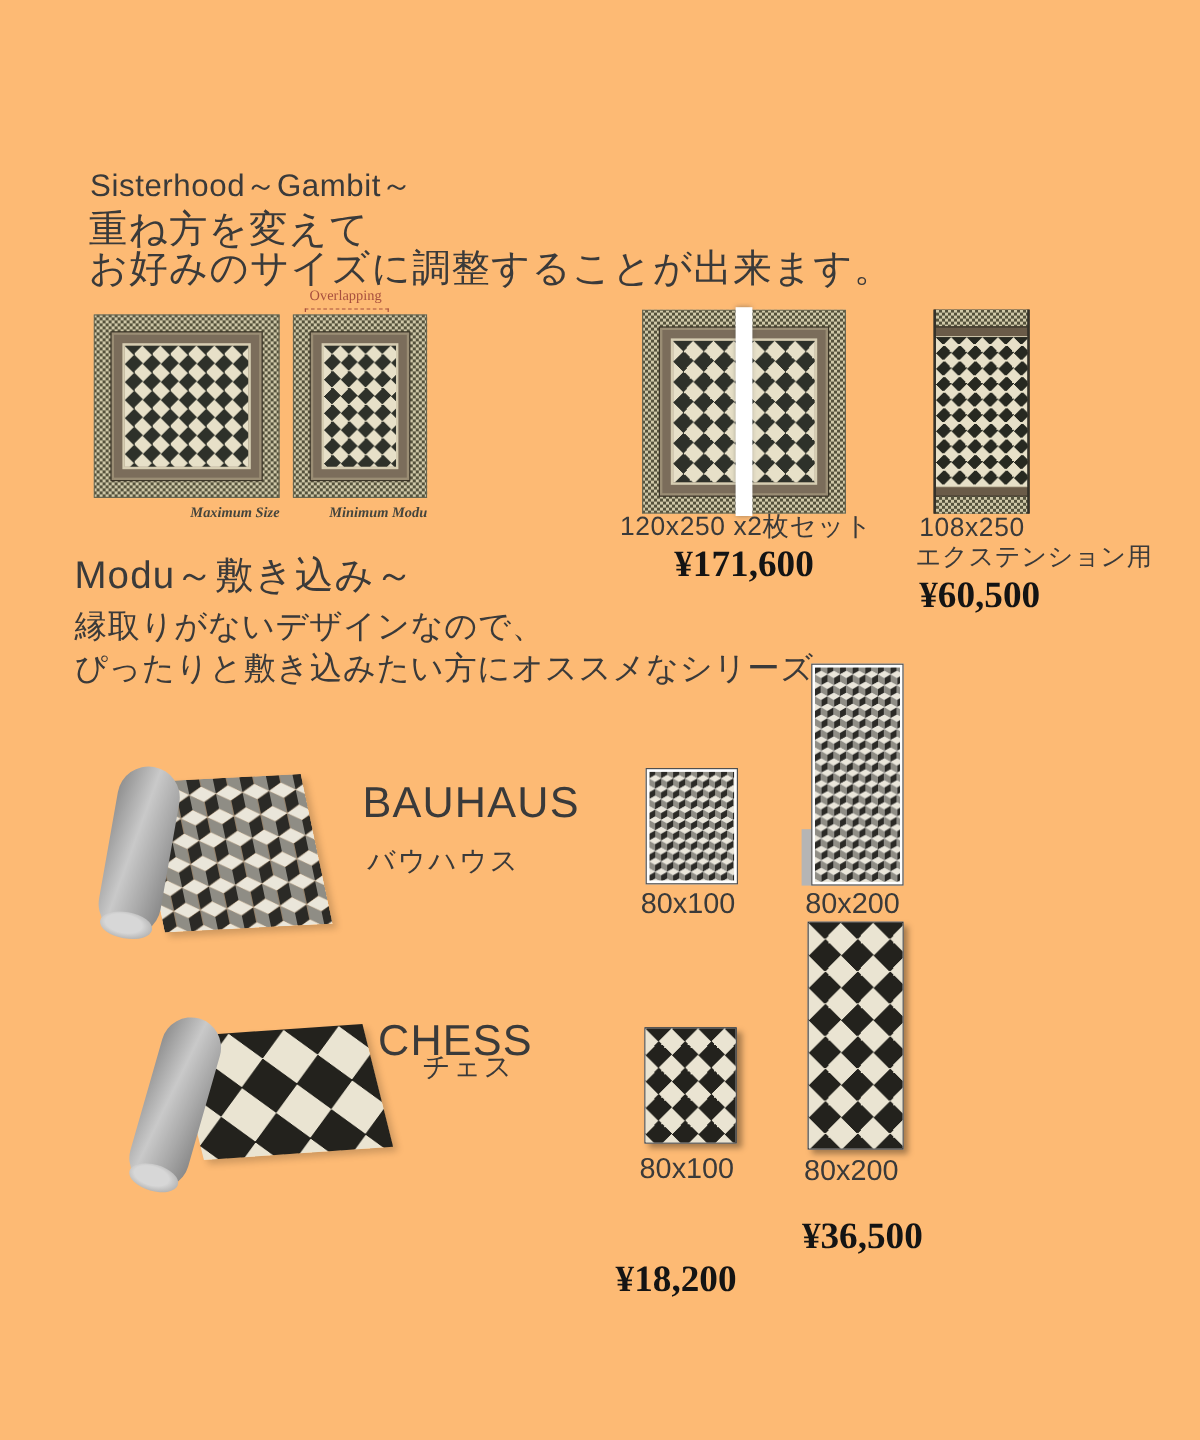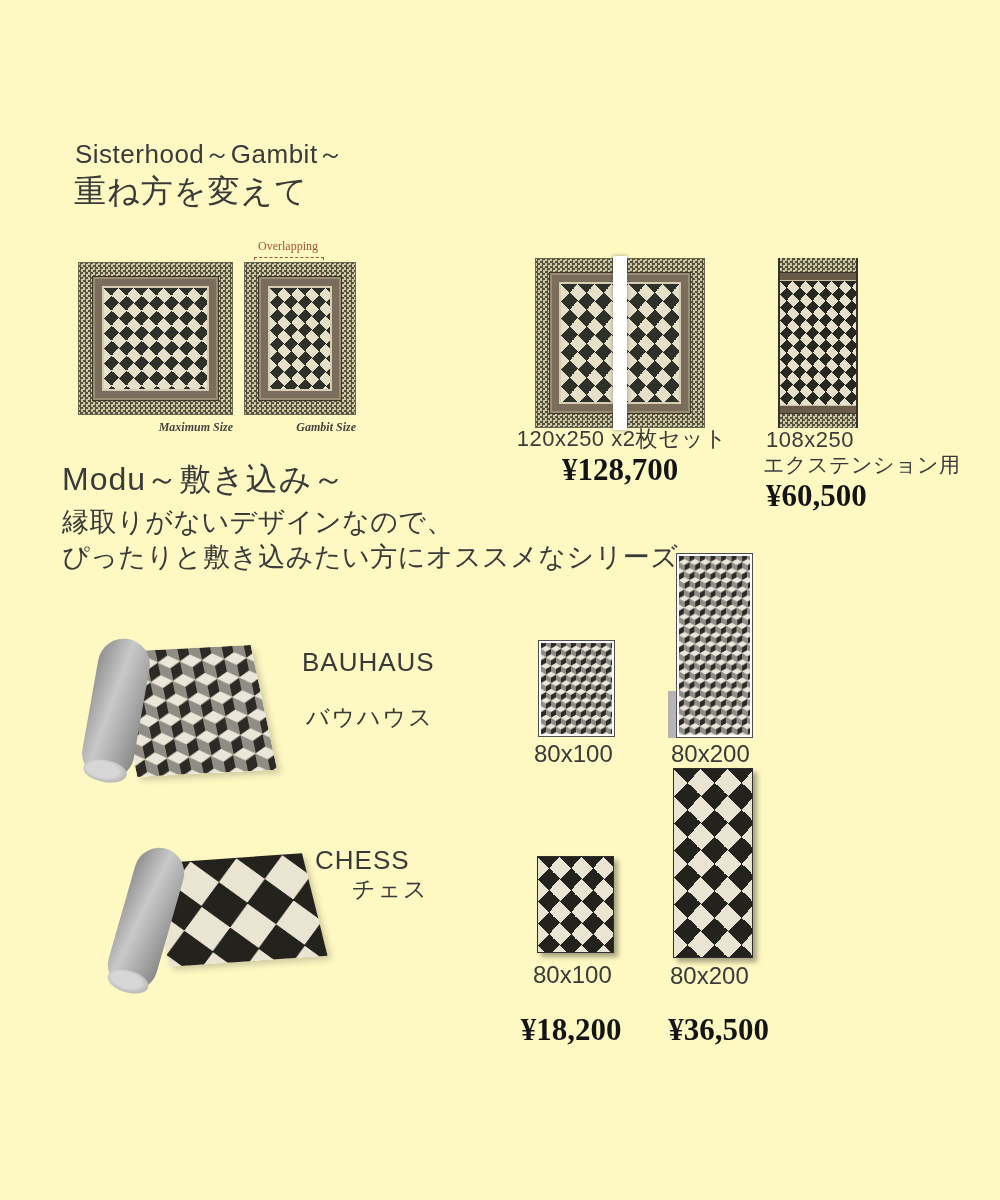--- a/index.html
+++ b/index.html
@@ -1,29 +1,29 @@
 <!DOCTYPE html>
 <html><head>
 <meta charset="utf-8">
 <style>
   html,body{margin:0;padding:0;background:#fff;}
-  .canvas{position:relative;width:1000px;height:1200px;background:#fef9c3;overflow:hidden;
+  .canvas{position:relative;width:1000px;height:1200px;background:#fdba74;overflow:hidden;
           font-family:"Liberation Sans","DejaVu Sans",sans-serif;}
   .txt{position:absolute;color:#3a3a3a;white-space:nowrap;line-height:1.15;}
   .title-en{font-size:26px;letter-spacing:.5px;}
   .jp-lg{font-size:32px;letter-spacing:1px;}
   .jp-md{font-size:27px;letter-spacing:.5px;}
   .size-label{font-size:22px;letter-spacing:.5px;}
   .price{font-family:"Liberation Serif","DejaVu Serif",serif;font-size:31px;font-weight:600;color:#141414;}
   .caption{font-family:"Liberation Serif","DejaVu Serif",serif;font-style:italic;font-weight:700;
            font-size:12px;color:#45453d;text-align:right;}
   .overlap{font-family:"Liberation Serif","DejaVu Serif",serif;font-size:12px;color:#a8503e;text-align:center;}
   .overlap-bracket{position:absolute;height:7px;border-top:1px dashed #a8503e;
            border-left:1px dashed #a8503e;border-right:1px dashed #a8503e;}
-  .name-en{font-size:26px;letter-spacing:1px;}
+  .name-en{font-size:36px;letter-spacing:1px;}
   .name-jp{font-size:23px;letter-spacing:2px;}
   .swatch-label{font-size:24px;text-align:left;}
 
   
   .rug-bordered{position:absolute;box-sizing:border-box;padding:15px;
      background:repeating-conic-gradient(#55523c 0% 25%,#cfc8a8 0% 50%);background-size:5px 5px;
      box-shadow:inset 0 0 0 1px #6a6750;}
   .rug-frame{width:100%;height:100%;box-sizing:border-box;background:#7b6d5b;
      border:2px solid #9a8d74;outline:1px solid #3c3628;padding:7px;}
   .rug-center{width:100%;height:100%;box-sizing:border-box;border:2px solid #d6cdb2;
@@ -68,45 +68,46 @@
      background-size:var(--d,22px) var(--d,22px);}
   .artifact-strip{position:absolute;background:#b5b5b5;}
 </style>
 </head>
 <body>
 
 <div class="canvas">
 
   <div class="txt title-en" style="left:75px;top:140px">Sisterhood～Gambit～</div>
   <div class="txt jp-lg" style="left:74px;top:173px">重ね方を変えて</div>
+  <div class="txt jp-lg" style="left:74px;top:205px">お好みのサイズに調整することが出来ます。</div>
 
   <div class="txt overlap" style="left:253px;top:240px;width:70px">Overlapping</div>
   <div class="overlap-bracket" style="left:254px;top:257px;width:68px"></div>
 
   <div class="rug-bordered" style="left:78px;top:262px;width:155px;height:153px;--d:15px">
     <div class="rug-frame">
         <div class="rug-center"></div>
       </div>
   </div>
   <div class="rug-bordered" style="left:244px;top:262px;width:112px;height:153px">
     <div class="rug-frame">
         <div class="rug-center" style="--d:14px"></div>
       </div>
   </div>
   <div class="txt caption" style="left:78px;top:421px;width:155px">Maximum Size</div>
-  <div class="txt caption" style="left:244px;top:421px;width:112px">Gambit Size</div>
+  <div class="txt caption" style="left:244px;top:421px;width:112px">Minimum Modu</div>
 
   <div class="rug-bordered" style="left:535px;top:258px;width:170px;height:170px">
     <div class="rug-frame">
         <div class="rug-center" style="--d:17px"></div>
       </div>
     <div class="split-strip"></div>
   </div>
   <div class="txt size-label" style="left:513px;top:426px;width:214px;text-align:right">120x250 x2枚セット</div>
-  <div class="txt price" style="left:535px;top:452px;width:170px;text-align:center">¥128,700</div>
+  <div class="txt price" style="left:535px;top:452px;width:170px;text-align:center">¥171,600</div>
 
   <div class="ext-rug" style="left:778px;top:258px;width:80px;height:170px">
     <div class="hband"></div>
     <div class="bband"></div>
     <div class="ebody"></div>
     <div class="bband bot"></div>
     <div class="hband"></div>
   </div>
   <div class="txt size-label" style="left:766px;top:427px">108x250</div>
   <div class="txt size-label" style="left:763px;top:453px;font-size:21px">エクステンション用</div>
@@ -219,16 +220,16 @@
 
   <div class="swatch sw-shadow" style="left:537px;top:856px;width:77px;height:97px">
     <div class="diamond-fill" style="--d:22px"></div>
   </div>
   <div class="swatch sw-shadow" style="left:673px;top:768px;width:80px;height:190px">
     <div class="diamond-fill" style="--d:27px"></div>
   </div>
   <div class="txt swatch-label" style="left:533px;top:961px;width:82px">80x100</div>
   <div class="txt swatch-label" style="left:670px;top:962px;width:84px">80x200</div>
 
-  <div class="txt price" style="left:513px;top:1012px;width:116px;text-align:center">¥18,200</div>
+  <div class="txt price" style="left:513px;top:1048px;width:116px;text-align:left">¥18,200</div>
   <div class="txt price" style="left:655px;top:1012px;width:114px;text-align:right">¥36,500</div>
 
 </div>
 
 </body></html>

